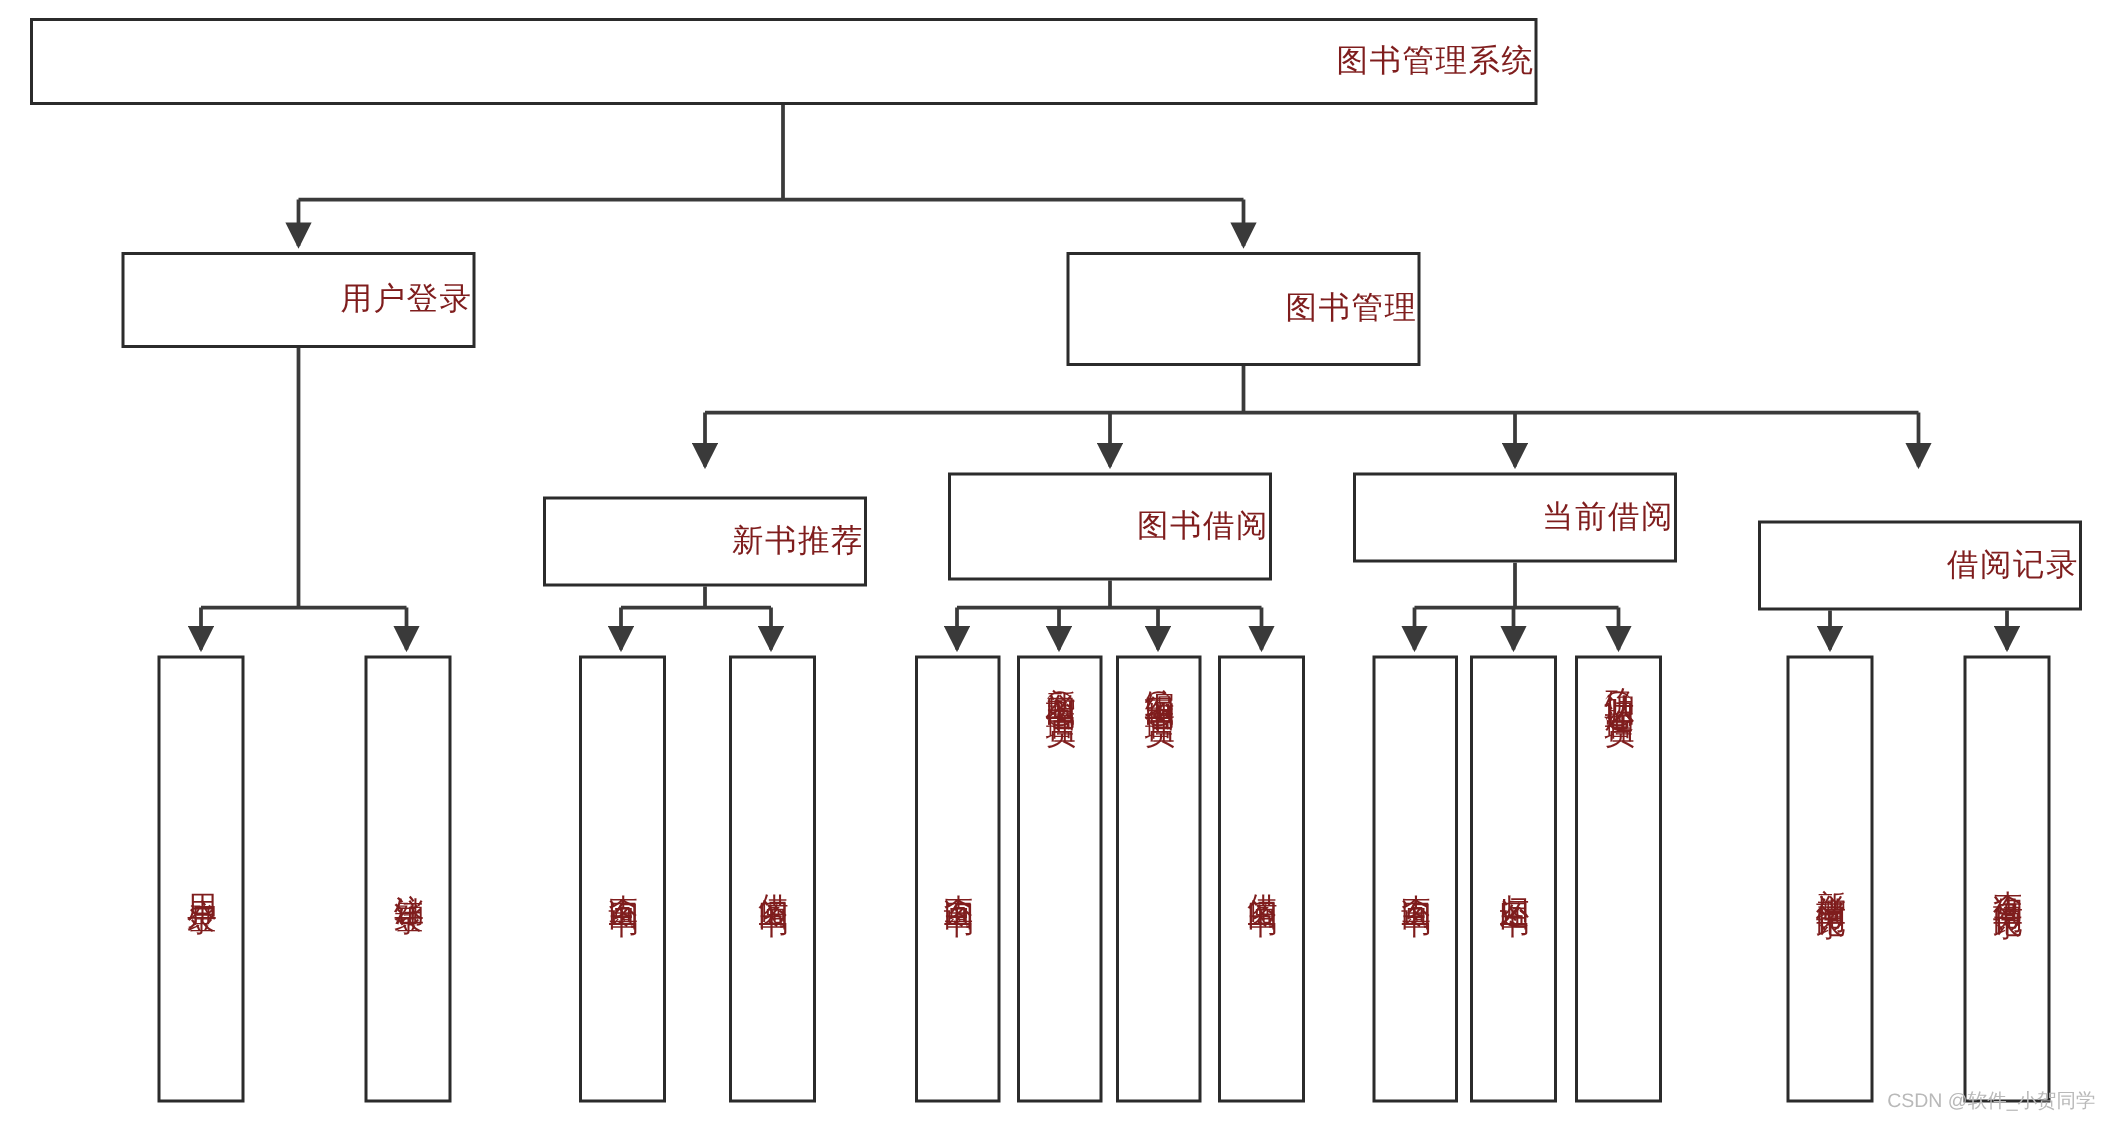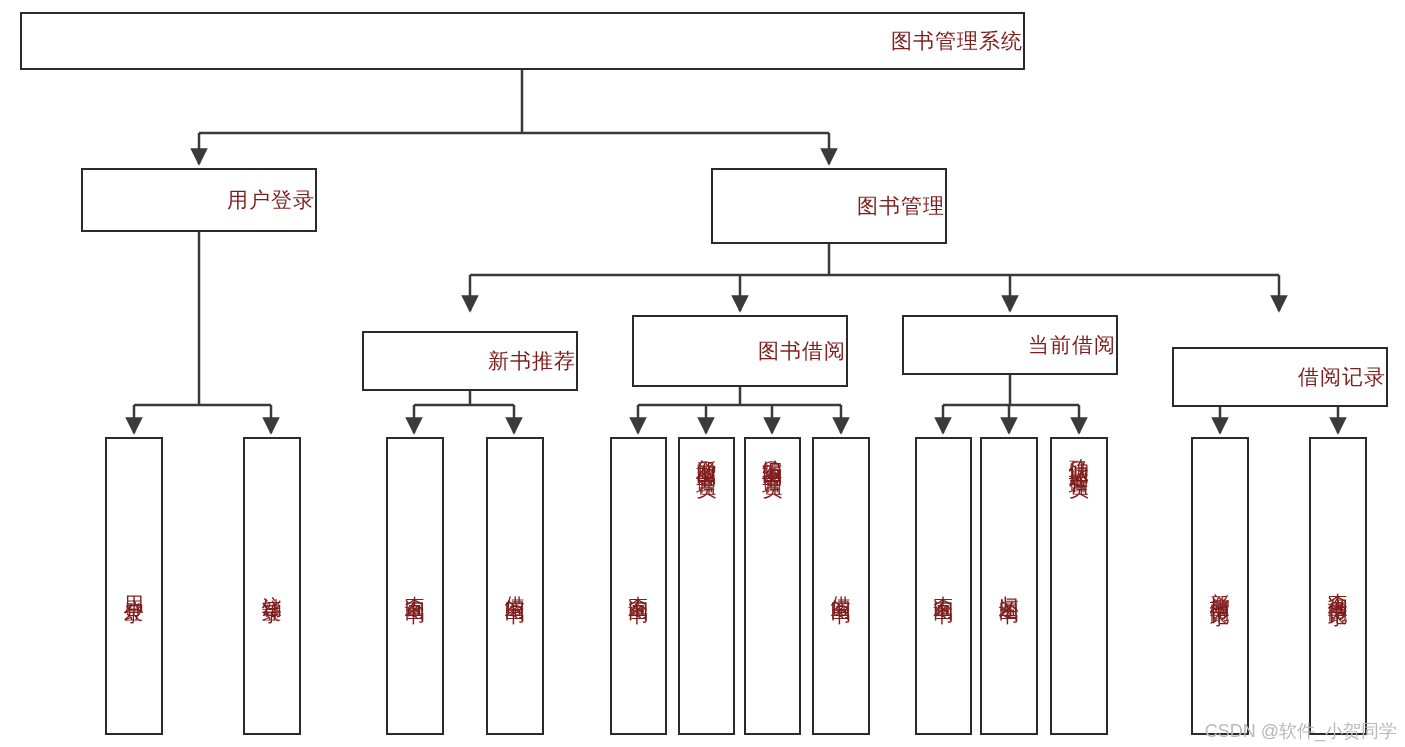--- a/index.html
+++ b/index.html
@@ -65,21 +65,21 @@
     margin: 0 auto;
   }
   .node.vert.centered {
     align-items: center;
     padding-top: 0;
   }
   #watermark {
     position: absolute;
     right: 8px;
     bottom: 4px;
-    font-size: 18px;
+    font-size: 13px;
     color: #b9b9b9;
     white-space: nowrap;
     z-index: 5;
     font-family: "Liberation Sans", "DejaVu Sans", sans-serif;
   }
 </style>
 </head>
 <body>
 
 <div id="diagram">

